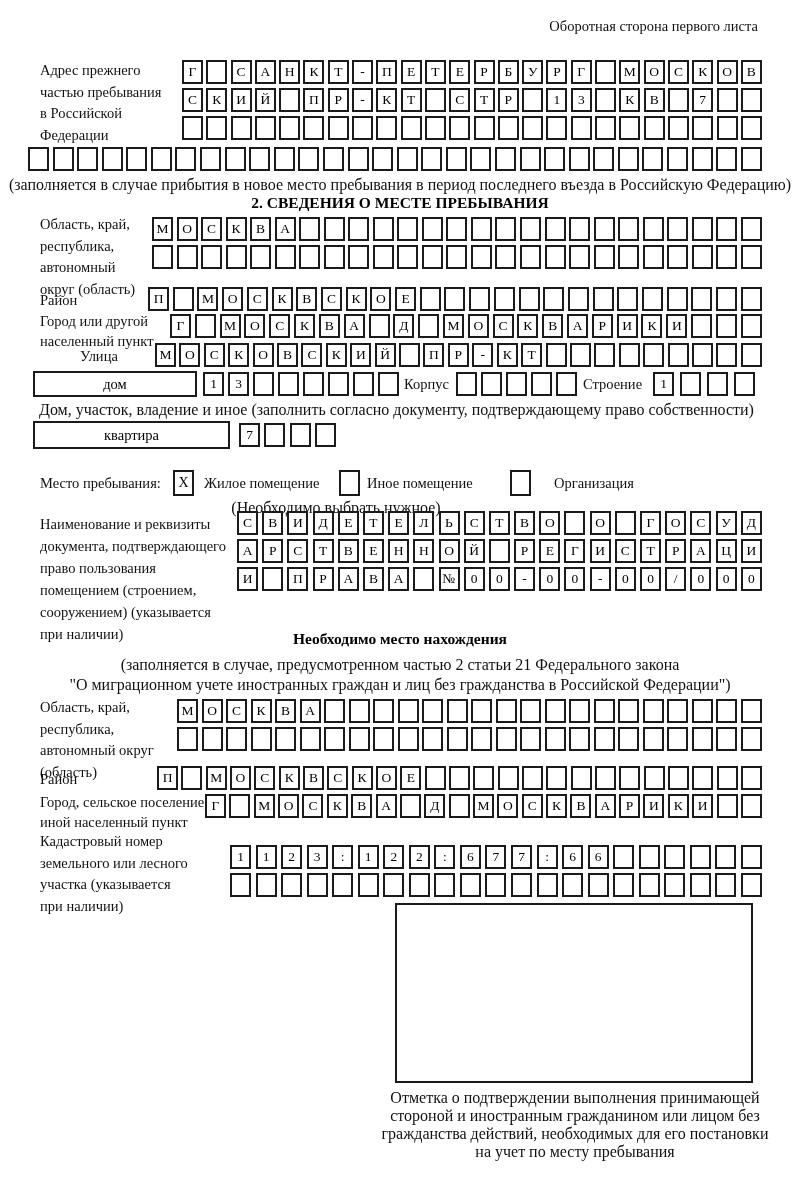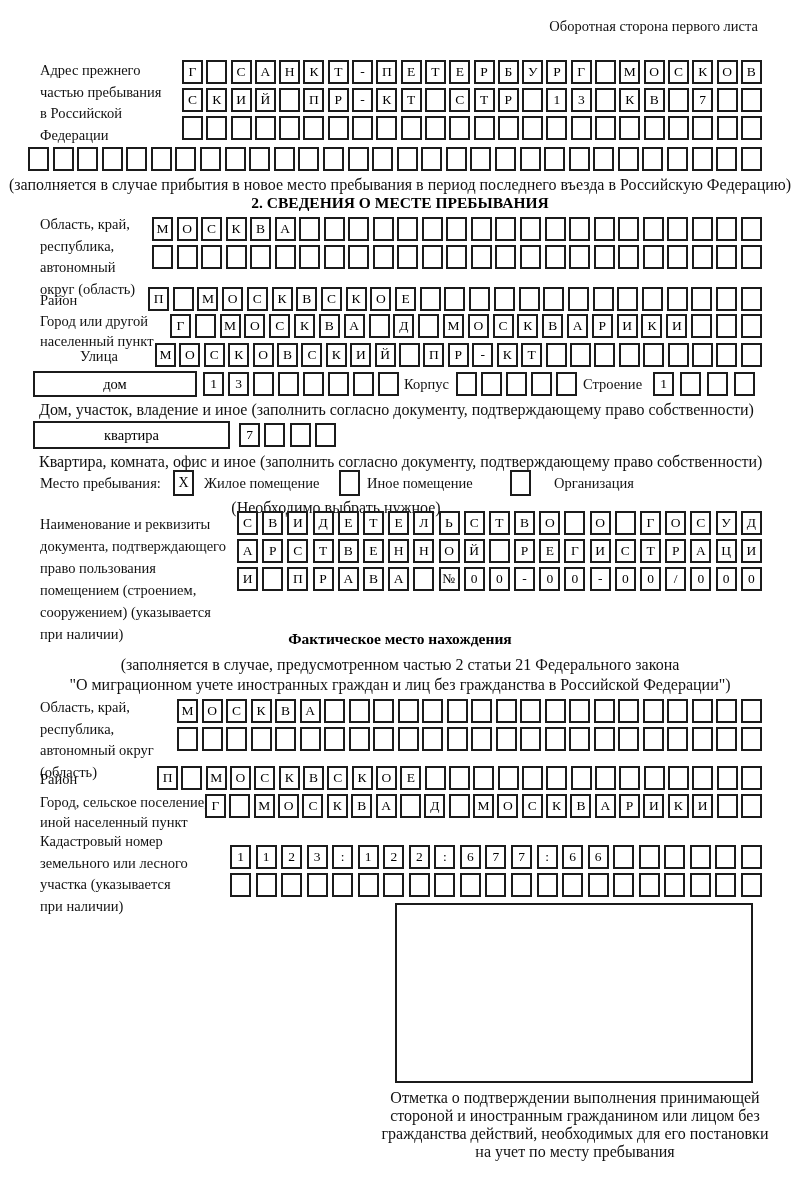--- a/index.html
+++ b/index.html
@@ -331,21 +331,20 @@
 
   <div class="wide-box" style="left:33px;top:421px;width:197px;height:28px;">
     <span>квартира</span>
   </div>
   <div class="cellrow" style="left:239px;top:423px;width:97px;">
       <span class="cell">7</span>
       <span class="cell"></span>
       <span class="cell"></span>
       <span class="cell"></span>
     </div>
-  <div class="caption" style="left:39px;top:453px;">Квартира, комната, офис и иное (заполнить согласно документу, подтверждающему право собственности)</div>
 
   <div class="label" style="left:40px;top:473px;">Место пребывания:</div>
   <div class="chk" style="left:173px;top:470px;">X</div>
   <div class="label" style="left:204px;top:473px;">Жилое помещение</div>
   <div class="chk" style="left:339px;top:470px;"></div>
   <div class="label" style="left:367px;top:473px;">Иное помещение</div>
   <div class="chk" style="left:510px;top:470px;"></div>
   <div class="label" style="left:554px;top:473px;">Организация</div>
   <div class="caption center" style="left:136px;top:499px;width:400px;">(Необходимо выбрать нужное)</div>
 
@@ -420,21 +419,21 @@
       <span class="cell">0</span>
       <span class="cell">-</span>
       <span class="cell">0</span>
       <span class="cell">0</span>
       <span class="cell">/</span>
       <span class="cell">0</span>
       <span class="cell">0</span>
       <span class="cell">0</span>
     </div>
 
-  <div class="title" style="top:630px;">Фактическое место нахождения</div>
+  <div class="title" style="top:630px;">Необходимо место нахождения</div>
   <div class="caption center" style="left:0;top:656px;width:800px;">(заполняется в случае, предусмотренном частью 2 статьи 21 Федерального закона</div>
   <div class="caption center" style="left:0;top:676px;width:800px;">"О миграционном учете иностранных граждан и лиц без гражданства в Российской Федерации")</div>
 
   <div class="label" style="left:40px;top:697px;">
       <div>Область, край,</div>
       <div>республика,</div>
       <div>автономный округ</div>
       <div>(область)</div>
     </div>
   <div class="cellrow" style="left:177px;top:699px;width:585px;">

